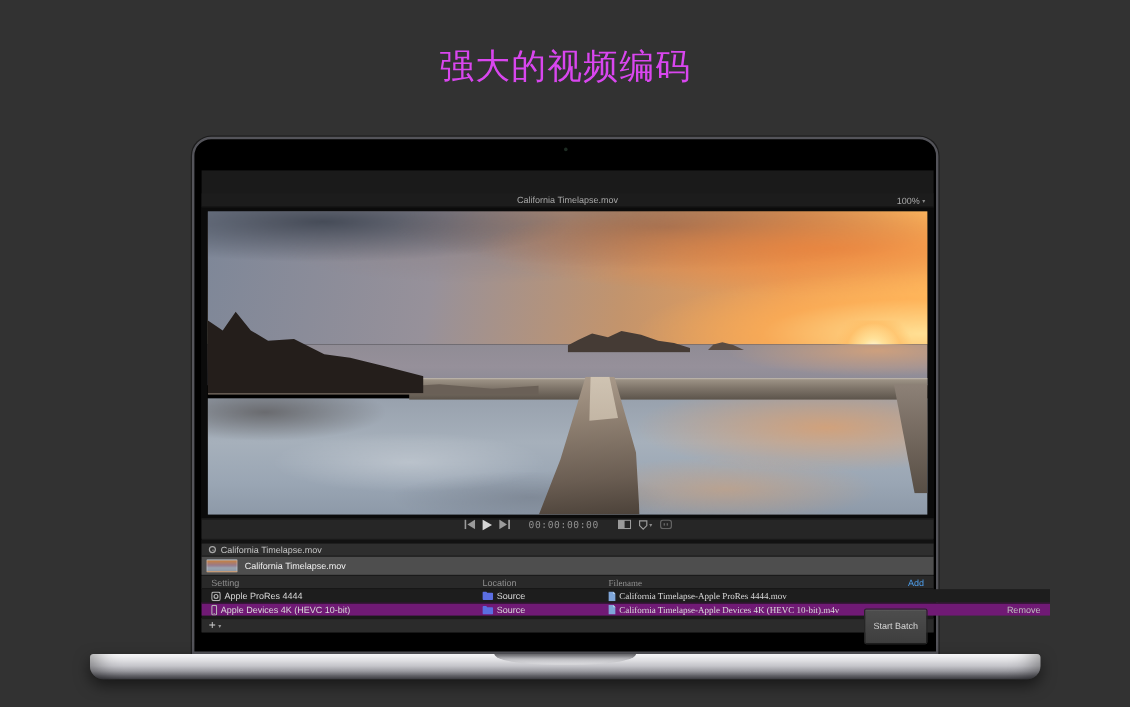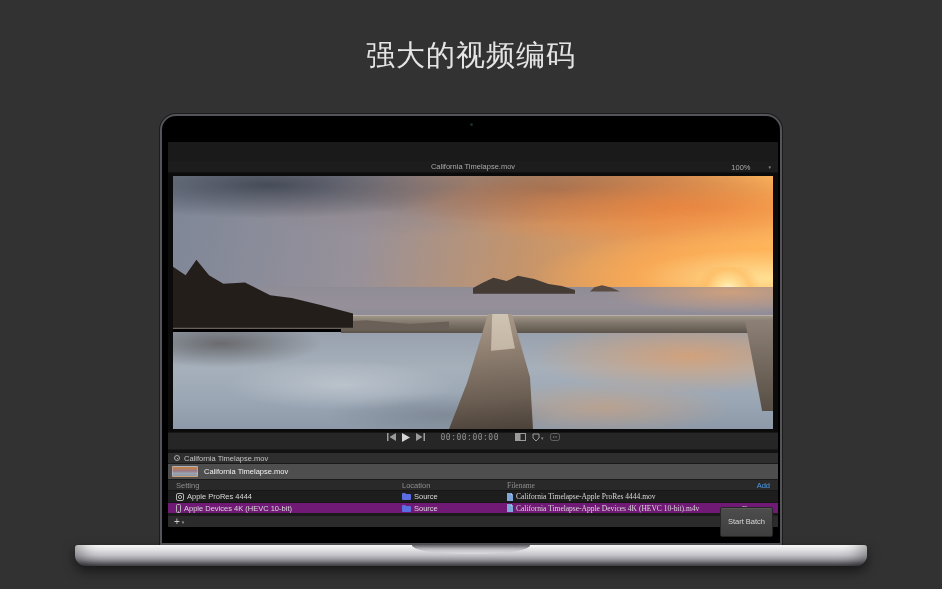--- a/index.html
+++ b/index.html
@@ -1,21 +1,21 @@
 <!DOCTYPE html>
 <html><head>
 <meta charset="utf-8">
 <style>
   * { margin:0; padding:0; box-sizing:border-box; }
   html,body { width:942px; height:589px; overflow:hidden; }
   body { background:#323232; font-family:"Liberation Sans", sans-serif; position:relative; }
 
   .page-title {
     position:absolute; top:36px; left:0; width:942px;
-    text-align:center; color:#e5e5e5; font-size:29px; font-weight:400; letter-spacing:1px;
+    text-align:center; color:#d946ef; font-size:29px; font-weight:400; letter-spacing:1px;
   }
 
   
   .screen {
     position:absolute; left:160px; top:114px; width:622px; height:431px;
     background:#000; border:2px solid #54545a; border-radius:16px 16px 0 0;
     box-shadow:0 0 0 1px #1c1c1c;
   }
   .camera { position:absolute; left:50%; top:7px; width:3px; height:3px; margin-left:-1px; border-radius:50%; background:#1d2b22; }
   .bezel-label {
@@ -66,21 +66,21 @@
   .segment:first-child { border-radius:2px 0 0 2px; margin-left:0; }
   .segment:last-child { border-radius:0 2px 2px 0; }
   .segment.selected { background:#1e1e1e; color:#d8d8d8; border-color:#161616; }
 
   
   .viewer-titlebar {
     position:absolute; left:0; top:19px; width:610px; height:12px; background:#1c1c1c;
     border-bottom:1px solid #121212; display:flex; align-items:center; justify-content:center;
     color:#a8a8a8;
   }
-  .zoom-ctl { position:absolute; right:7px; top:0; height:12px; display:flex; align-items:center; gap:18px; color:#a8a8a8;justify-content:center; }
+  .zoom-ctl { position:absolute; right:7px; top:0; height:12px; display:flex; align-items:center; gap:2px; color:#a8a8a8;justify-content:center; }
   .zoom-ctl .caret { font-size:5px; color:#8a8a8a; }
 
   
   .viewer { position:absolute; left:0; top:31px; width:610px; height:259px; background:#0b0b0b; }
   .scene { position:absolute; left:5px; top:3px; width:600px; height:253px; background:#000; overflow:hidden; }
   .sky { position:absolute; left:0; top:0; width:100%; height:44%;
     background:
       radial-gradient(ellipse 55% 65% at 99% 92%, rgba(255,225,150,.95), rgba(255,175,85,.65) 40%, rgba(255,160,70,0) 72%),
       radial-gradient(ellipse 75% 55% at 86% 28%, rgba(235,130,60,.8), rgba(235,130,60,0) 65%),
       radial-gradient(ellipse 55% 45% at 64% 12%, rgba(120,90,80,.7), rgba(120,90,80,0) 70%),
@@ -147,21 +147,21 @@
   .thumb { width:26px; height:11px; border-radius:1px; border:1px solid rgba(255,255,255,.25);
     background:linear-gradient(180deg,#c9823f 0%,#97798a 45%,#9aa4b0 70%,#8d97a5 100%); }
   .table-head {
     position:absolute; left:0; top:338px; width:610px; height:11px; background:#292929;
     border-bottom:1px solid #171717; color:#8f8f8f;
   }
   .col-setting { position:absolute; left:8px; top:0; height:100%; display:flex; align-items:center; gap:3px; }
   .col-location { position:absolute; left:234px; top:0; height:100%; display:flex; align-items:center; gap:3px; }
   .col-filename { position:absolute; left:339px; top:0; height:100%; display:flex; align-items:center; gap:3px;font-family:Liberation Serif, serif; }
   .col-right { position:absolute; right:8px; top:0; height:100%; display:flex; align-items:center; }
-  .out-row { position:absolute; left:0; width:610px; height:11px; color:#d9d9d9; }
+  .out-row { position:absolute; left:0; width:707px; height:11px; color:#d9d9d9; }
   .out-row.r1 { top:349px; background:#1d1d1d; }
   .out-row.r2 { top:360px; background:#701a75; border-top:1px solid #161616; }
   .add-link { color:#4d9ce8; }
   .remove-link { color:#bdbdbd; }
   .batch-footer {
     position:absolute; left:0; top:373px; width:610px; height:12px; background:#2b2b2b;
     border-top:1px solid #1a1a1a; display:flex; align-items:center;
   }
   .plus-btn { color:#cdcdcd; font-size:10px; line-height:10px; margin-left:6px; }
   .plus-caret { color:#9a9a9a; font-size:5px; margin-left:2px; }

